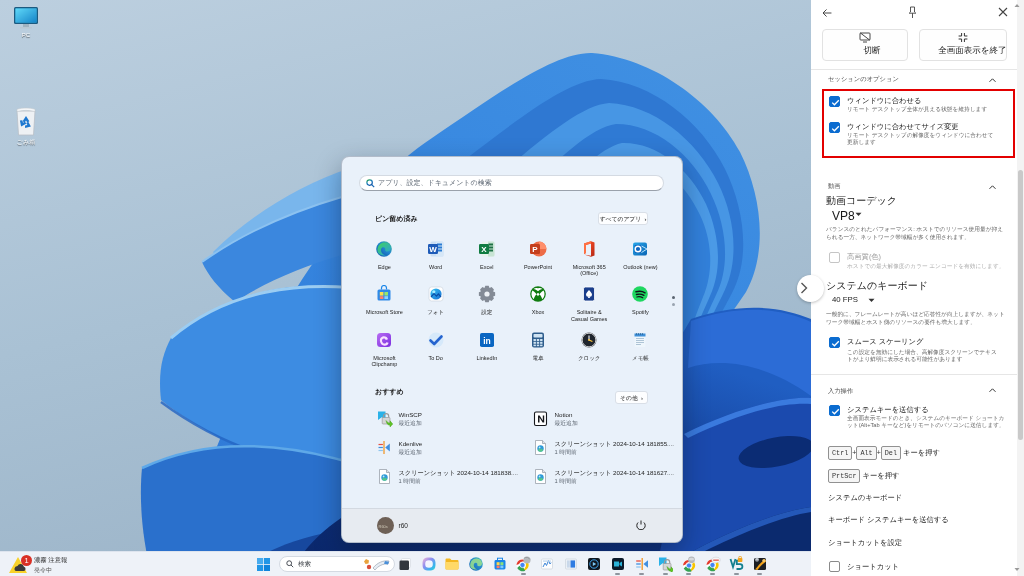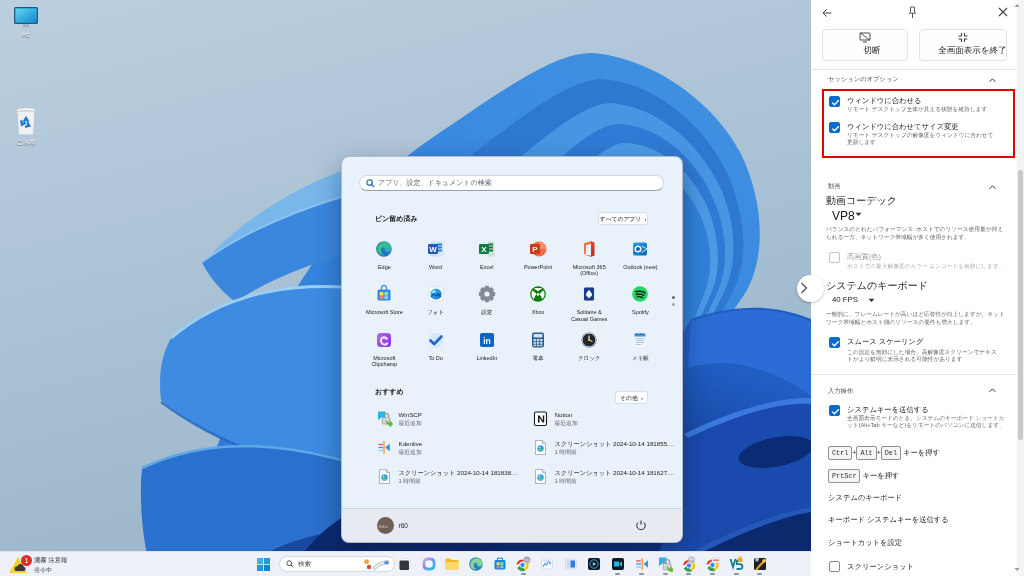--- a/index.html
+++ b/index.html
@@ -592,21 +592,21 @@
         </svg>
       </div>
   <div class="cblabel" style="top:405px">システムキーを送信する</div>
   <div class="cbsub" style="top:415px;width:160px">全画面表示モードのとき、システムのキーボード ショートカット(Alt+Tab キーなど)をリモートのパソコンに送信します。</div>
   <div class="abs" style="left:17px;top:441px"><span class="key">Ctrl</span><span style="font-size:7px;color:#333">+</span><span class="key">Alt</span><span style="font-size:7px;color:#333">+</span><span class="key">Del</span><span style="font-size:7.3px;color:#191919"> キーを押す</span></div>
   <div class="abs" style="left:17px;top:464px"><span class="key">PrtScr</span><span style="font-size:7.3px;color:#191919"> キーを押す</span></div>
   <div class="abs" style="left:17px;top:493px;font-size:7.3px;color:#191919">システムのキーボード</div>
   <div class="abs" style="left:17px;top:515px;font-size:7.3px;color:#191919">キーボード システムキーを送信する</div>
   <div class="abs" style="left:17px;top:538px;font-size:7.3px;color:#191919">ショートカットを設定</div>
   <div class="cb off" style="top:561px"></div>
-  <div class="cblabel" style="top:562px">スクリーンショット</div>
+  <div class="cblabel" style="top:562px">ショートカット</div>
   <div class="abs" style="left:206px;top:0;width:7px;height:576px;background:#f3f3f3"></div>
   <div class="abs" style="left:207px;top:170px;width:5px;height:270px;border-radius:2.5px;background:#c9c9c9"></div>
 
   <svg class="abs" style="left:203px;top:3px" width="6" height="5" viewBox="0 0 6 5">
         <path d="M0.5,4 L3,1 L5.5,4" fill="#9a9a9a"></path>
       </svg>
   <svg class="abs" style="left:203px;top:567px" width="6" height="5" viewBox="0 0 6 5">
         <path d="M0.5,1 L3,4 L5.5,1" fill="#9a9a9a"></path>
       </svg>
 </div>

